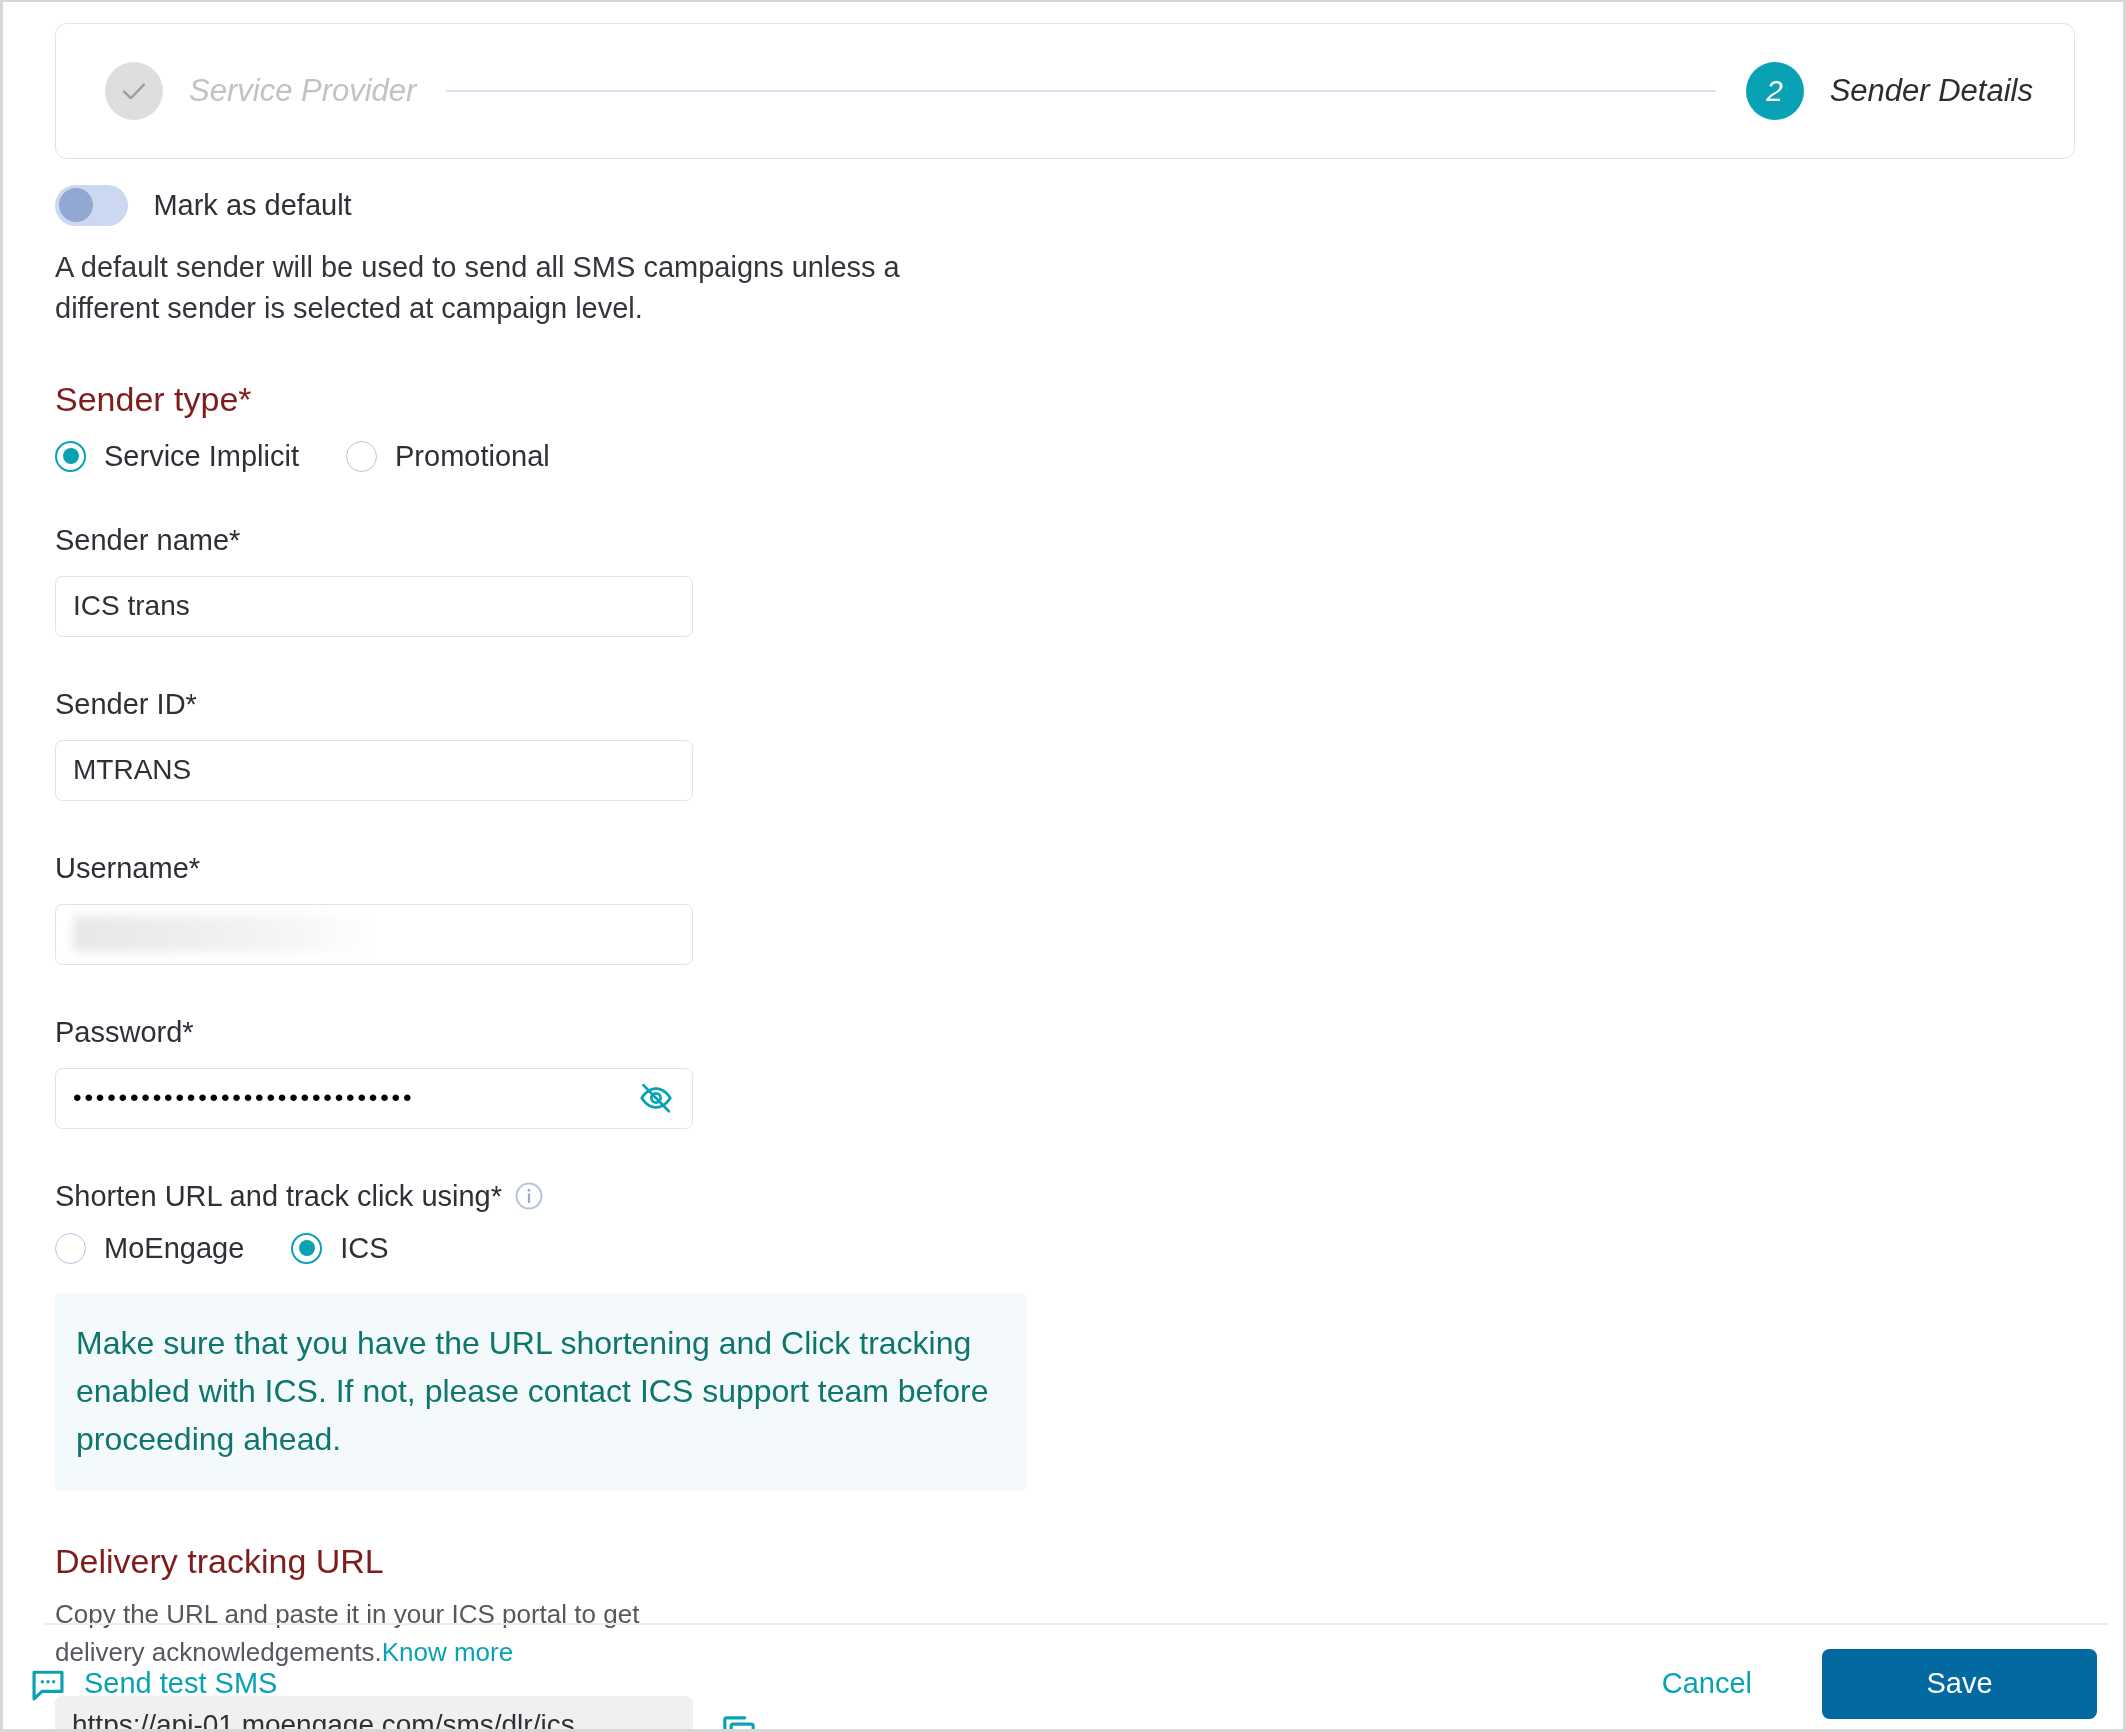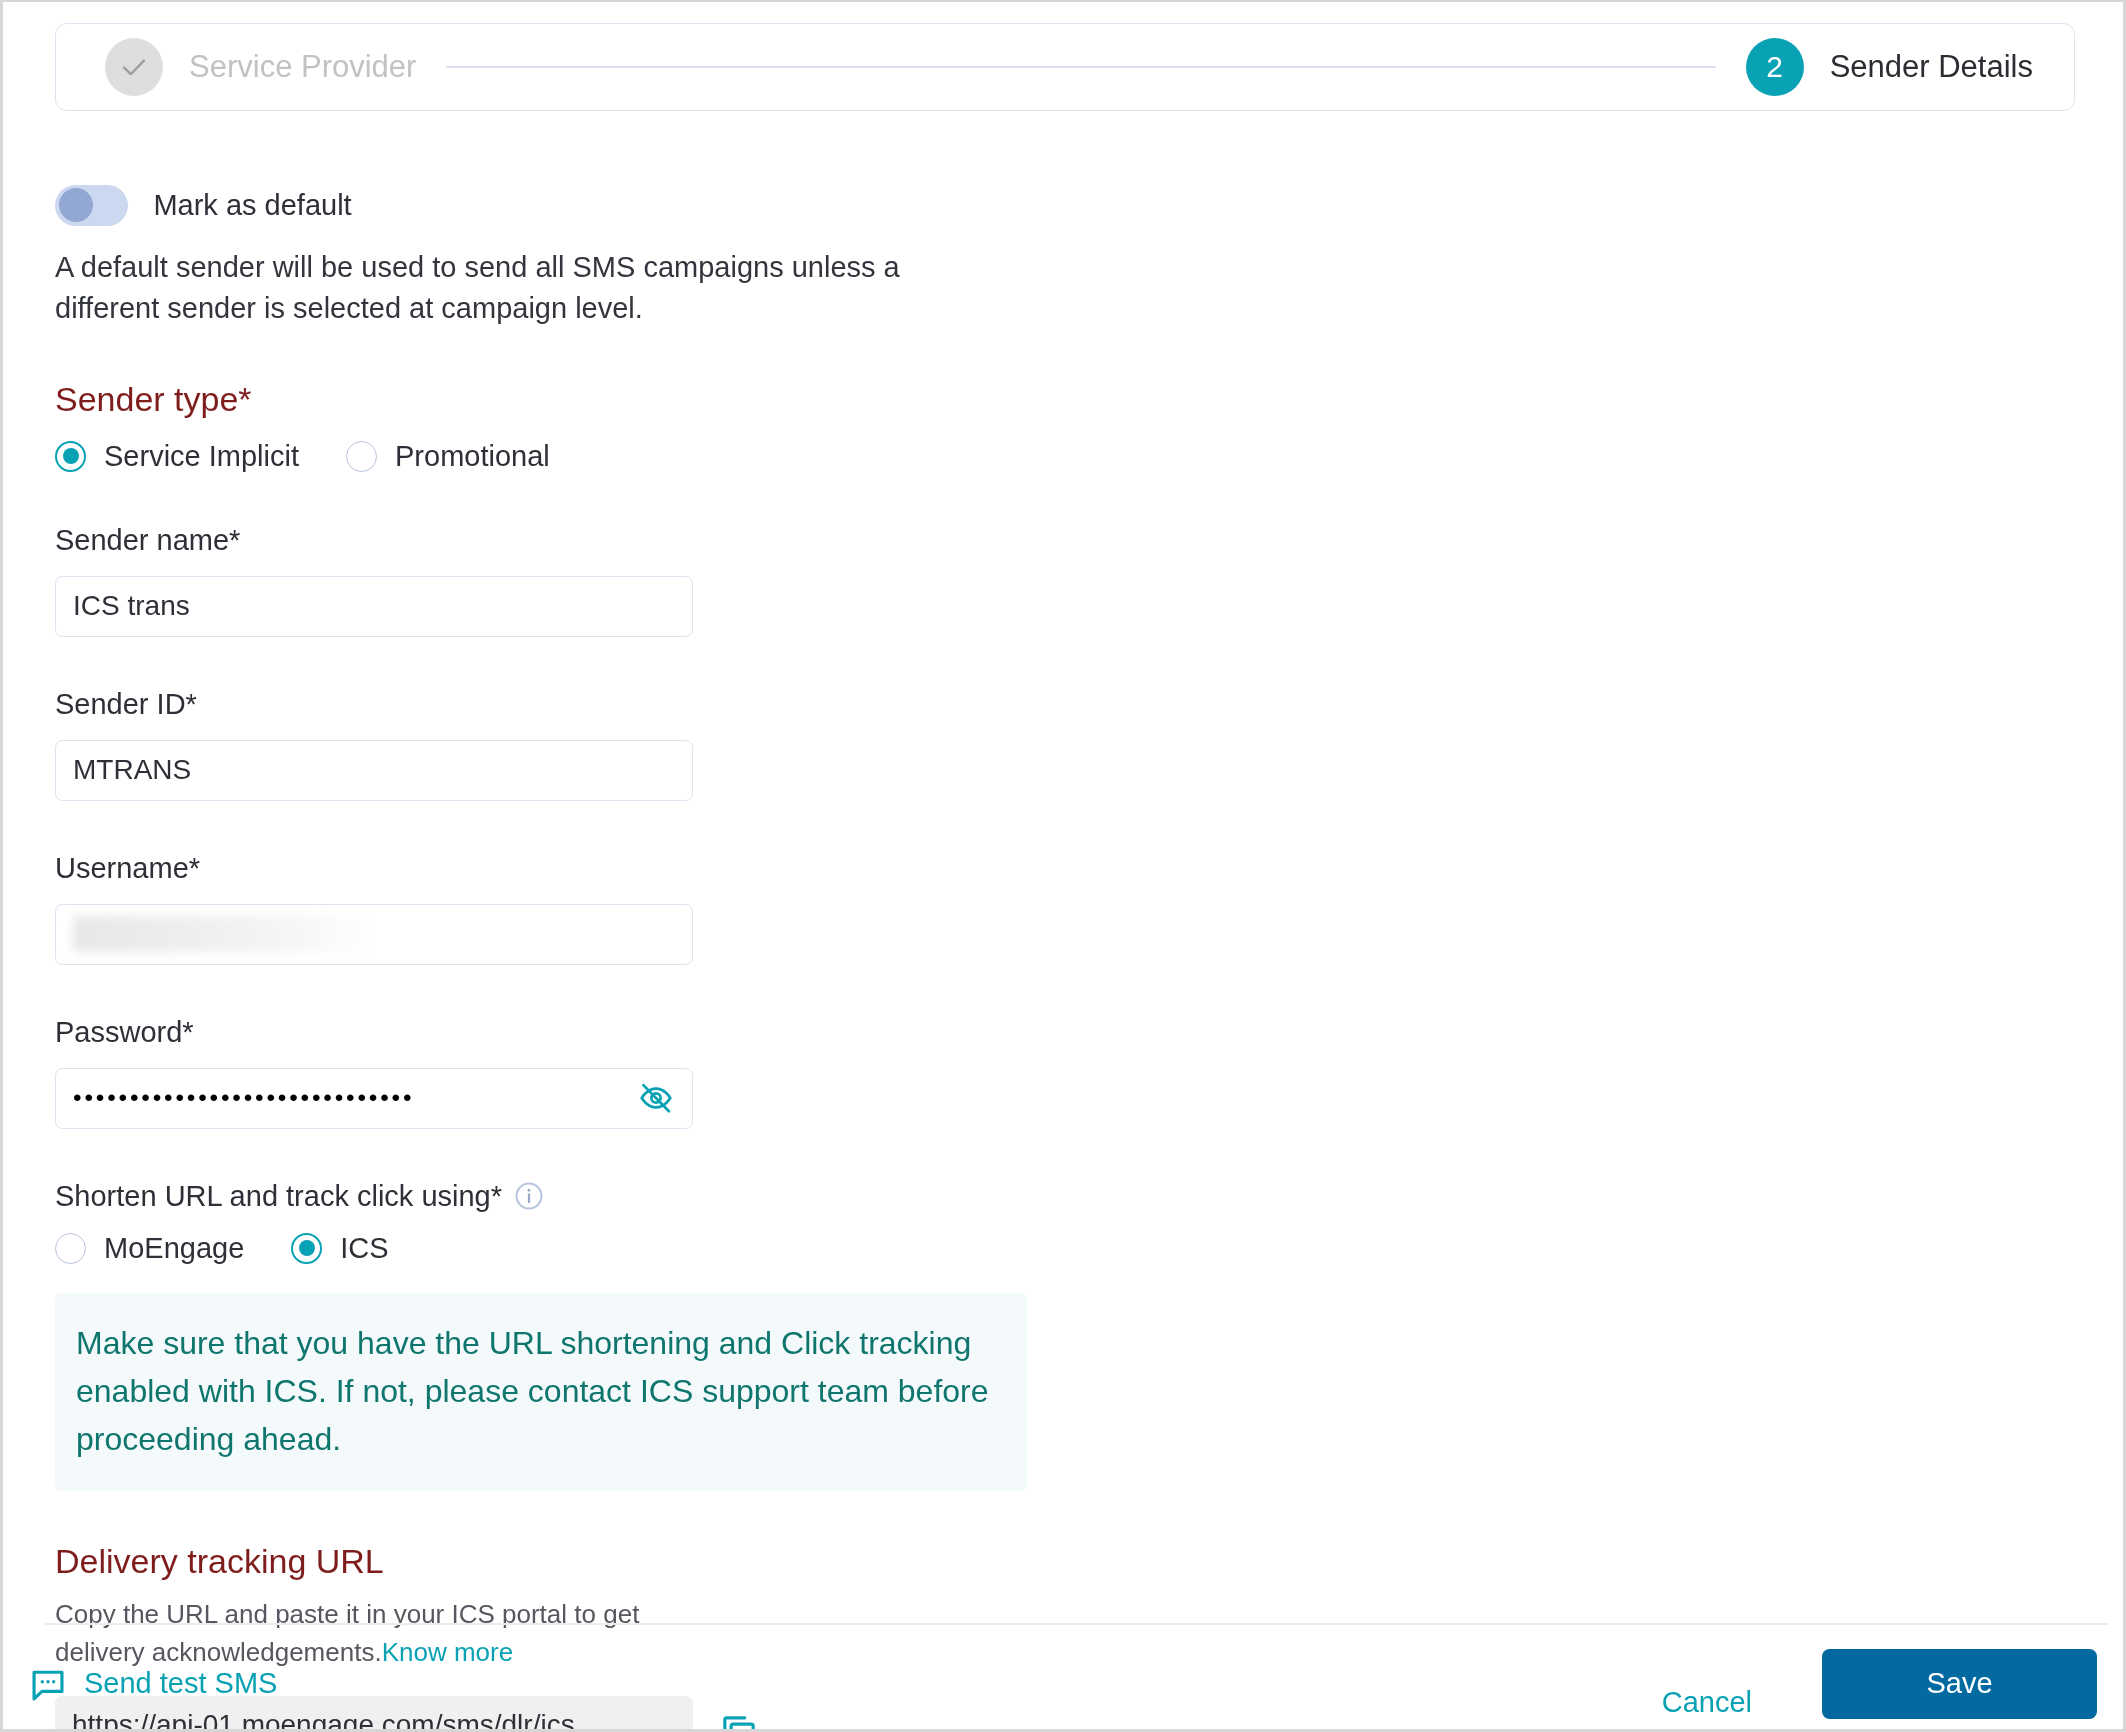--- a/index.html
+++ b/index.html
@@ -30,27 +30,28 @@
     left: 0; top: 0; right: 0; bottom: 0;
     background: #ffffff;
   }
 
   
   .stepper {
     position: absolute;
     left: 52px;
     top: 21px;
     width: 2020px;
-    height: 88px;
+    height: 136px;
     border: 1.9px solid #dfe3f0;
     border-radius: 11.3px;
     background: #fff;
     display: flex;
     align-items: center;
     padding: 0 41px 0 49px;
+    font-style: italic;
   }
   .step { display: flex; align-items: center; }
   .step-badge {
     width: 58px; height: 58px;
     border-radius: 50%;
     display: flex; align-items: center; justify-content: center;
     flex: none;
   }
   .step-badge.done {
     background: #dedede;
@@ -281,21 +282,21 @@
     align-items: center;
     color: #09a2b4;
     font-size: 29px;
     cursor: pointer;
   }
   .send-test .sms-icon {
     width: 38px; height: 38px;
     margin-right: 17px;
     flex: none;
   }
-  .footer-right { display: flex; align-items: flex-end; }
+  .footer-right { display: flex; align-items: center; }
   .btn-cancel {
     font-size: 29px;
     color: #09a2b4;
     background: none;
     border: none;
     padding: 0 34px;
     cursor: pointer;
     font-family: inherit;
   }
   .btn-save {

